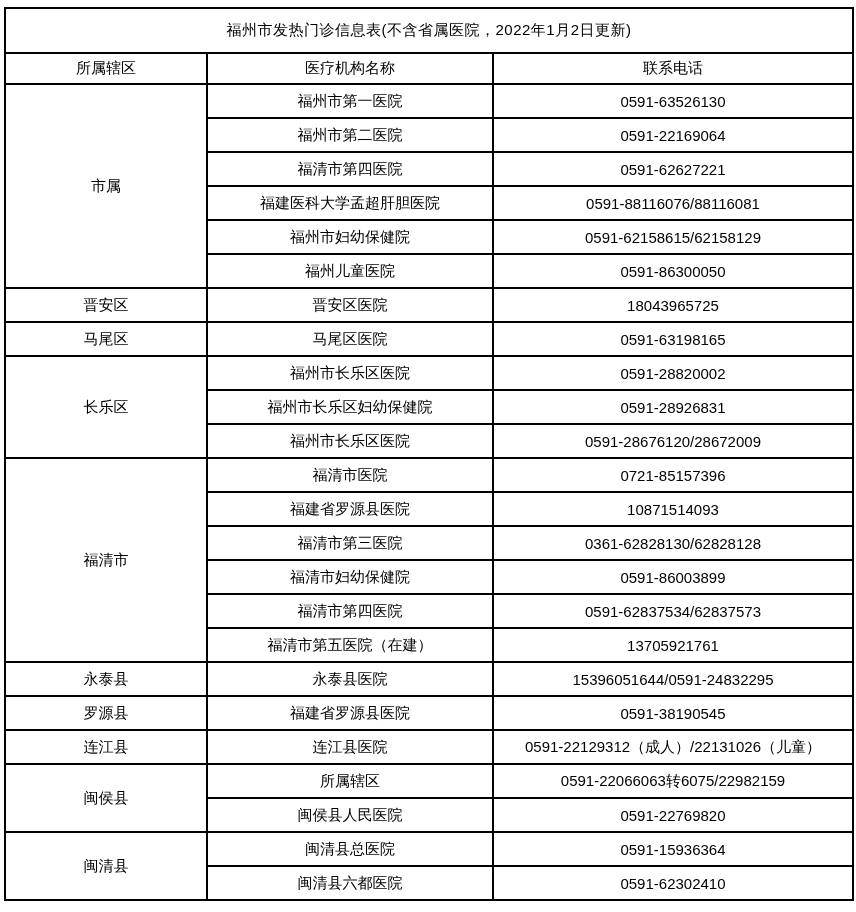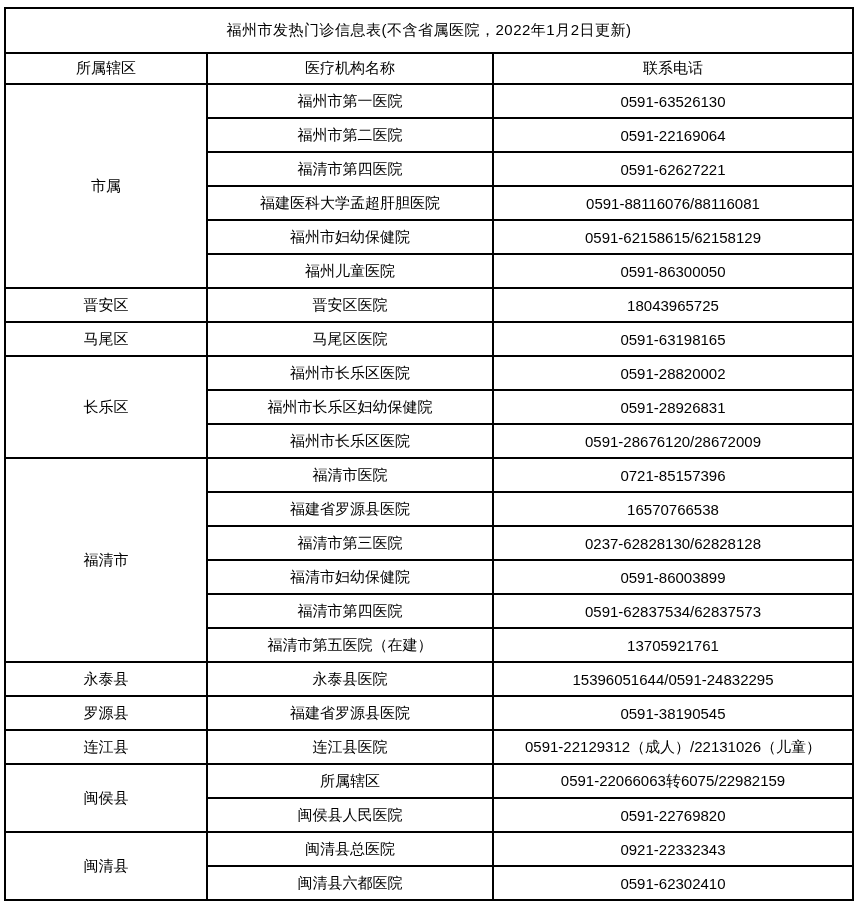--- a/index.html
+++ b/index.html
@@ -117,25 +117,25 @@
           <td>福州市长乐区医院</td>
           <td>0591-28676120/28672009</td>
         </tr>
         <tr class="data-row">
           <td class="district-cell" rowspan="6">福清市</td>
           <td>福清市医院</td>
           <td>0721-85157396</td>
         </tr>
         <tr class="data-row">
           <td>福建省罗源县医院</td>
-          <td>16570766538</td>
+          <td>10871514093</td>
         </tr>
         <tr class="data-row">
           <td>福清市第三医院</td>
-          <td>0237-62828130/62828128</td>
+          <td>0361-62828130/62828128</td>
         </tr>
         <tr class="data-row">
           <td>福清市妇幼保健院</td>
           <td>0591-86003899</td>
         </tr>
         <tr class="data-row">
           <td>福清市第四医院</td>
           <td>0591-62837534/62837573</td>
         </tr>
         <tr class="data-row">
@@ -162,21 +162,21 @@
           <td>所属辖区</td>
           <td>0591-22066063转6075/22982159</td>
         </tr>
         <tr class="data-row">
           <td>闽侯县人民医院</td>
           <td>0591-22769820</td>
         </tr>
         <tr class="data-row">
           <td class="district-cell" rowspan="2">闽清县</td>
           <td>闽清县总医院</td>
-          <td>0921-22332343</td>
+          <td>0591-15936364</td>
         </tr>
         <tr class="data-row">
           <td>闽清县六都医院</td>
           <td>0591-62302410</td>
         </tr>
       </tbody>
   </table>
 </div>
 
 </body></html>

